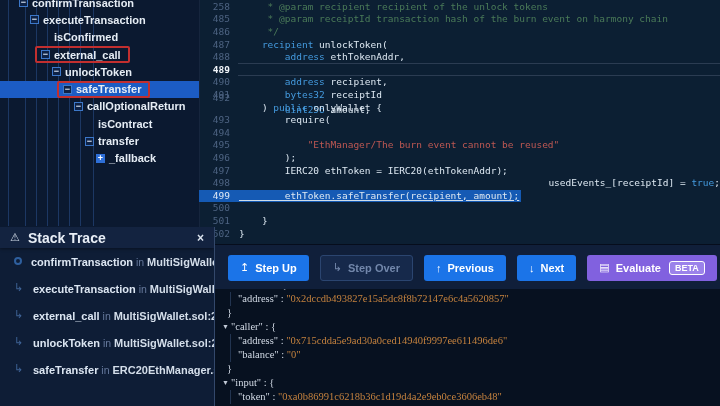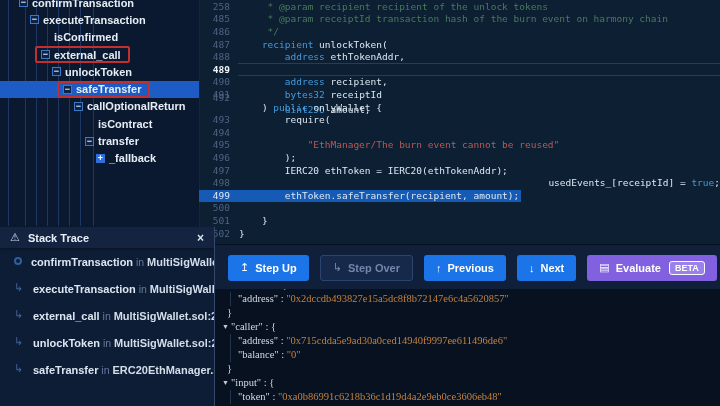--- a/index.html
+++ b/index.html
@@ -49,21 +49,21 @@
     font-family:"Liberation Serif", serif; font-size:10.5px; line-height:14px; }
   .jarrow { position:absolute; left:8px; color:#c2cad6; font-size:7px; top:0; }
   .jtext { position:absolute; top:0; }
   .jkey, .jpunc { color:#d3dbe6; } .jval { color:#c5823e; }
   .jguide { position:absolute; left:16px; top:0; bottom:0; width:1px; background:#223450; }
   
   #stack-panel { position:absolute; left:0; top:227px; width:215px; height:179px; background:#0e1d36;
     border-right:1px solid #33486b; z-index:5; overflow:hidden; }
   #st-header { position:relative; height:21px; background:#132340; display:flex; align-items:center; gap:8px; padding:0 10px; box-shadow:0 1px 3px rgba(0,0,0,.4); }
   #st-warn { color:#cdd7e4; font-size:11px; }
-  #st-title { color:#e8eef6; font-size:11px; font-weight:bold; flex:1; }
+  #st-title { color:#e8eef6; font-size:14px; font-weight:bold; flex:1; }
   #st-close { color:#dbe3ee; font-size:12px; font-weight:bold; cursor:pointer; }
   .sitem { position:absolute; left:0; right:0; height:27px; display:flex; align-items:center; gap:9px; padding-left:14px; white-space:nowrap; overflow:hidden; }
   .sic-circle { width:8px; height:8px; flex:0 0 8px; border:2px solid #2e5f9e; border-radius:50%; }
   .sic-arrow { color:#3f6396; font-size:11px; flex:0 0 10px; }
   .sfn { color:#dce6f2; font-size:11px; font-weight:bold; }
   .sin { color:#66799c; font-size:10.5px; }
   .sfile { color:#d4deea; font-size:11px; font-weight:bold; }
 </style>
 </head>
 <body>
@@ -177,21 +177,21 @@
         <div class="cline" style="top: 51.2px;"><span class="tk-b">        </span><span class="tk-k">address</span><span class="tk-b"> ethTokenAddr,</span></div>
         <div class="cline" style="top: 63.8px; margin-top: 40px;"><span class="tk-b">        </span><span class="tk-k">uint256</span><span class="tk-b"> amount,</span></div>
         <div class="cline" style="top: 76.4px;"><span class="tk-b">        </span><span class="tk-k">address</span><span class="tk-b"> recipient,</span></div>
         <div class="cline" style="top: 89px;"><span class="tk-b">        </span><span class="tk-k">bytes32</span><span class="tk-b"> receiptId</span></div>
         <div class="cline" style="top: 101.6px;"><span class="tk-b">    ) </span><span class="tk-k">public</span><span class="tk-b"> onlyWallet {</span></div>
         <div class="cline" style="top: 114.2px;"><span class="tk-b">        require(</span></div>
         <div class="cline" style="top: 139.4px;"><span class="tk-b">            </span><span class="tk-s">"EthManager/The burn event cannot be reused"</span></div>
         <div class="cline" style="top: 152px;"><span class="tk-b">        );</span></div>
         <div class="cline" style="top: 164.6px;"><span class="tk-b">        IERC20 ethToken = IERC20(ethTokenAddr);</span></div>
         <div class="cline" style="top: 177.2px; text-align: right;"><span class="tk-b">        usedEvents_[receiptId] = </span><span class="tk-k">true</span><span class="tk-b">;</span></div>
-        <div class="cline" style="top: 189.8px;"><span class="tk-b">        ethToken.safeTransfer(recipient, amount);</span></div>
+        <div class="cline" style="top: 189.8px; text-decoration: underline;"><span class="tk-b">        ethToken.safeTransfer(recipient, amount);</span></div>
         <div class="cline" style="top: 215px;"><span class="tk-b">    }</span></div>
         <div class="cline" style="top: 227.6px;"><span class="tk-b">}</span></div>
       </div>
   </div>
   <div id="vsep"></div>
 
   <div id="toolbar">
       <div class="btn primary">
         <span class="bico">↥</span>
         <span>Step Up</span>

